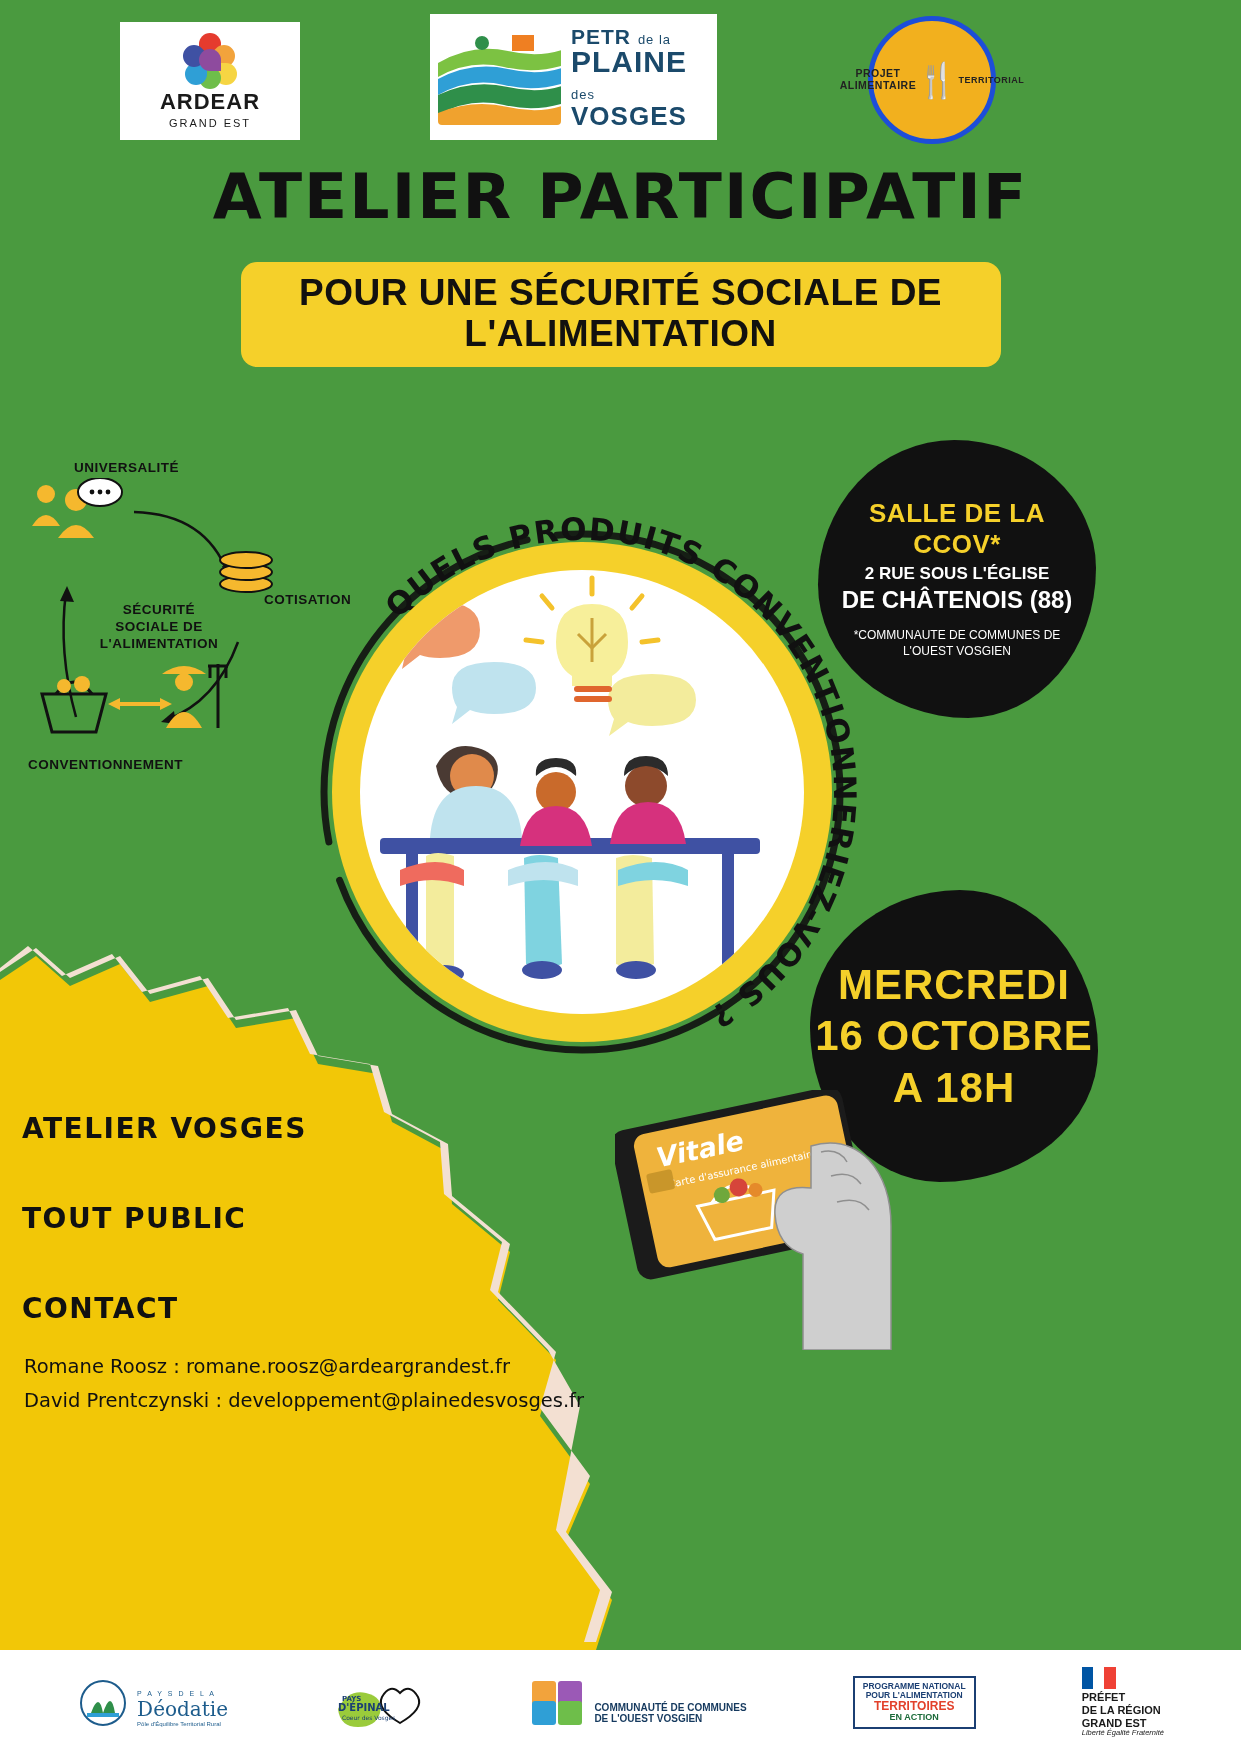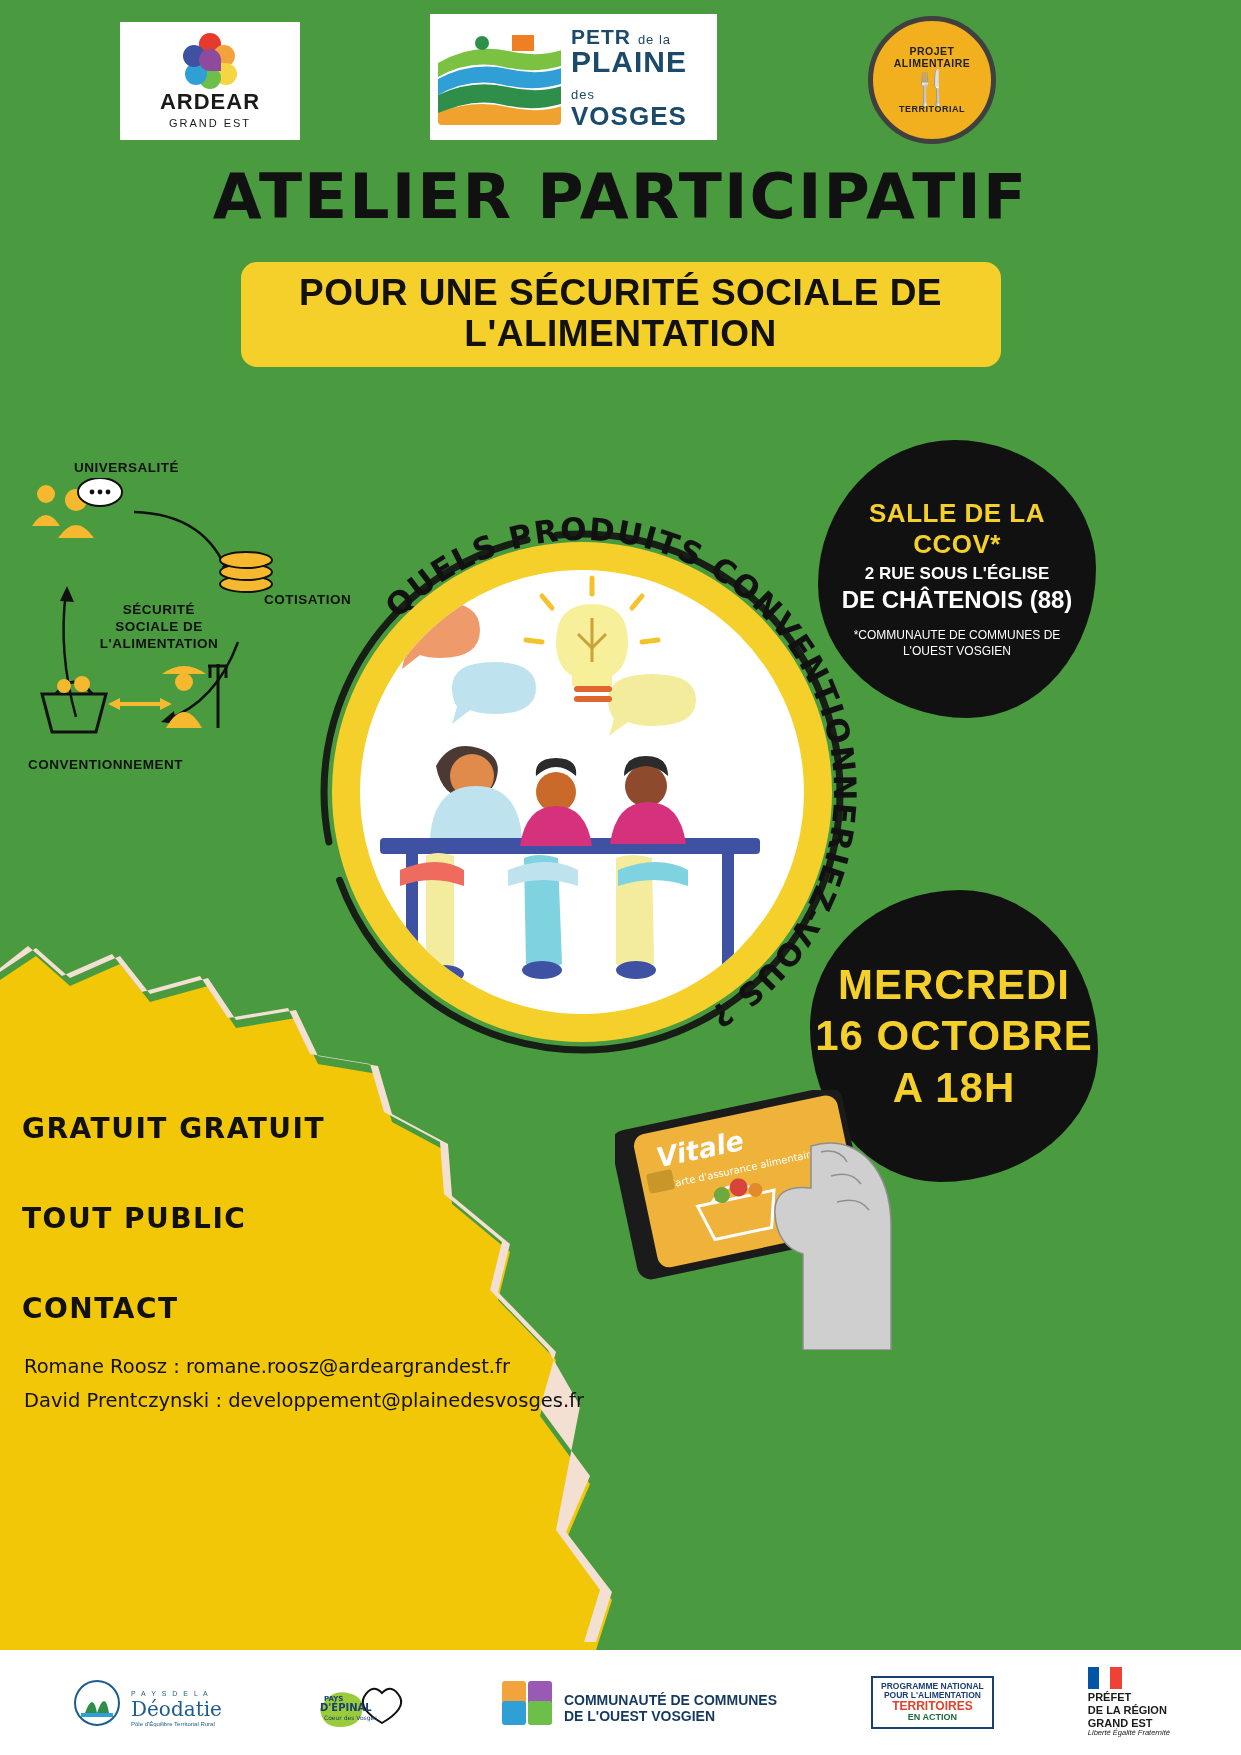--- a/index.html
+++ b/index.html
@@ -53,23 +53,23 @@
   .petr-text { line-height: 1.0; color: #1b4a6b; }
   .petr-l1 { font-size: 21px; font-weight: bold; letter-spacing: 1px;}
   .petr-l2 { font-size: 30px; font-weight: bold; letter-spacing: 1px;}
   .petr-l3 { font-size: 26px; font-weight: bold; letter-spacing: 1px;}
   .petr-small { font-size: 13px; font-weight: normal; }
 
   #logo-pat {
     position: absolute; left: 868px; top: 8px; width: 128px; height: 128px;
     border-radius: 50%;
     background: #f2b01e;
-    border: 5px solid #404040;
+    border: 5px solid #1d4ed8;
     display:flex; align-items:center; justify-content:center;
-    flex-direction: column;
+    flex-direction: row;
   }
   .pat-top { font-size: 10.5px; font-weight: bold; color:#222; letter-spacing:.5px; text-align:center; line-height:1.1;}
   .pat-bottom { font-size: 9px; font-weight: bold; color:#222; letter-spacing:.5px;}
   .pat-cutlery { font-size: 34px; color: #ffffff; line-height: 1; }
 
   
   .main-title {
     position: absolute; top: 160px; left: 0; width: 100%;
     text-align: center;
     font-size: 62px;
@@ -170,21 +170,21 @@
   .card-area { position:absolute; left:615px; top:1090px; width:330px; height:220px;}
 
   
   .footer {
     position:absolute; left:0; bottom:0; width:100%; height:105px;
     background:#ffffff;
     display:flex; align-items:center; justify-content:space-around;
     padding: 0 24px;
   }
   .f-logo { display:flex; align-items:flex-end; gap:8px; color:#15395e;}
-  .f-txt { font-size:14px; line-height:1.15; font-weight:bold; }
+  .f-txt { font-size:10px; line-height:1.15; font-weight:bold; }
   .deo-name { font-family:"DejaVu Serif", serif; font-size:20px; color:#1d5c8c;}
   .deo-small { font-size:7px; letter-spacing:2px; color:#1d5c8c;}
   .ccov-squares { width:54px; height:44px; position:relative;}
   .ccov-squares i { position:absolute; width:24px; height:24px; border-radius:3px; display:block;}
   .pnat {
     border:2px solid #1b3f73; padding:4px 8px; text-align:center; line-height:1.1;
   }
   .pnat .l1 { font-size:8.5px; font-weight:bold; color:#1b3f73;}
   .pnat .l2 { font-size:12px; font-weight:bold; color:#e2412b;}
   .pnat .l3 { font-size:9px; font-weight:bold; color:#1b6b3a;}
@@ -385,21 +385,21 @@
     <div class="bd-line">MERCREDI</div>
     <div class="bd-line">16 OCTOBRE</div>
     <div class="bd-line">A 18H</div>
   </div>
 
   <svg class="torn" viewBox="0 0 690 790" preserveAspectRatio="none">
     <path d="M0 120 L36 96 L70 126 L120 104 L150 142 L208 126 L236 168 L296 158 L318 204 L378 214 L392 262 L448 292 L452 344 L510 392 L498 440 L556 500 L540 556 L590 624 L566 680 L612 740 L596 790 L0 790 Z" fill="#f2c707"></path>
     <path d="M0 112 L36 88 L70 118 L120 96 L150 134 L208 118 L236 160 L296 150 L318 196 L378 206 L392 254 L448 284 L452 336 L510 384 L498 432 L556 492 L540 548 L590 616 L566 672 L612 732 L596 782 L584 782 L600 730 L556 670 L580 546 L548 490 L490 430 L502 382 L444 334 L440 282 L384 252 L370 204 L310 194 L288 148 L228 158 L200 116 L142 132 L112 94 L62 116 L28 86 L0 108 Z" fill="#f3e0d2"></path>
   </svg>
 
-  <div class="info info-h" id="info-gratuit">GRATUIT GRATUIT</div>
+  <div class="info info-h" id="info-gratuit">ATELIER VOSGES</div>
   <div class="info info-h" id="info-public">TOUT PUBLIC</div>
   <div class="info info-h" id="info-contact">CONTACT</div>
   <div class="contact-line" id="contact-2">David Prentczynski : developpement@plainedesvosges.fr</div>
   <div class="contact-line" id="contact-1">Romane Roosz : romane.roosz@ardeargrandest.fr</div>
 
   <div class="card-area">
     <svg width="330" height="260" viewBox="0 0 330 260">
       <g transform="rotate(-12 120 90)">
         <rect x="6" y="18" width="236" height="152" rx="14" fill="#1b1b1b"></rect>
         <rect x="28" y="26" width="208" height="136" rx="12" fill="#efb33c"></rect>

